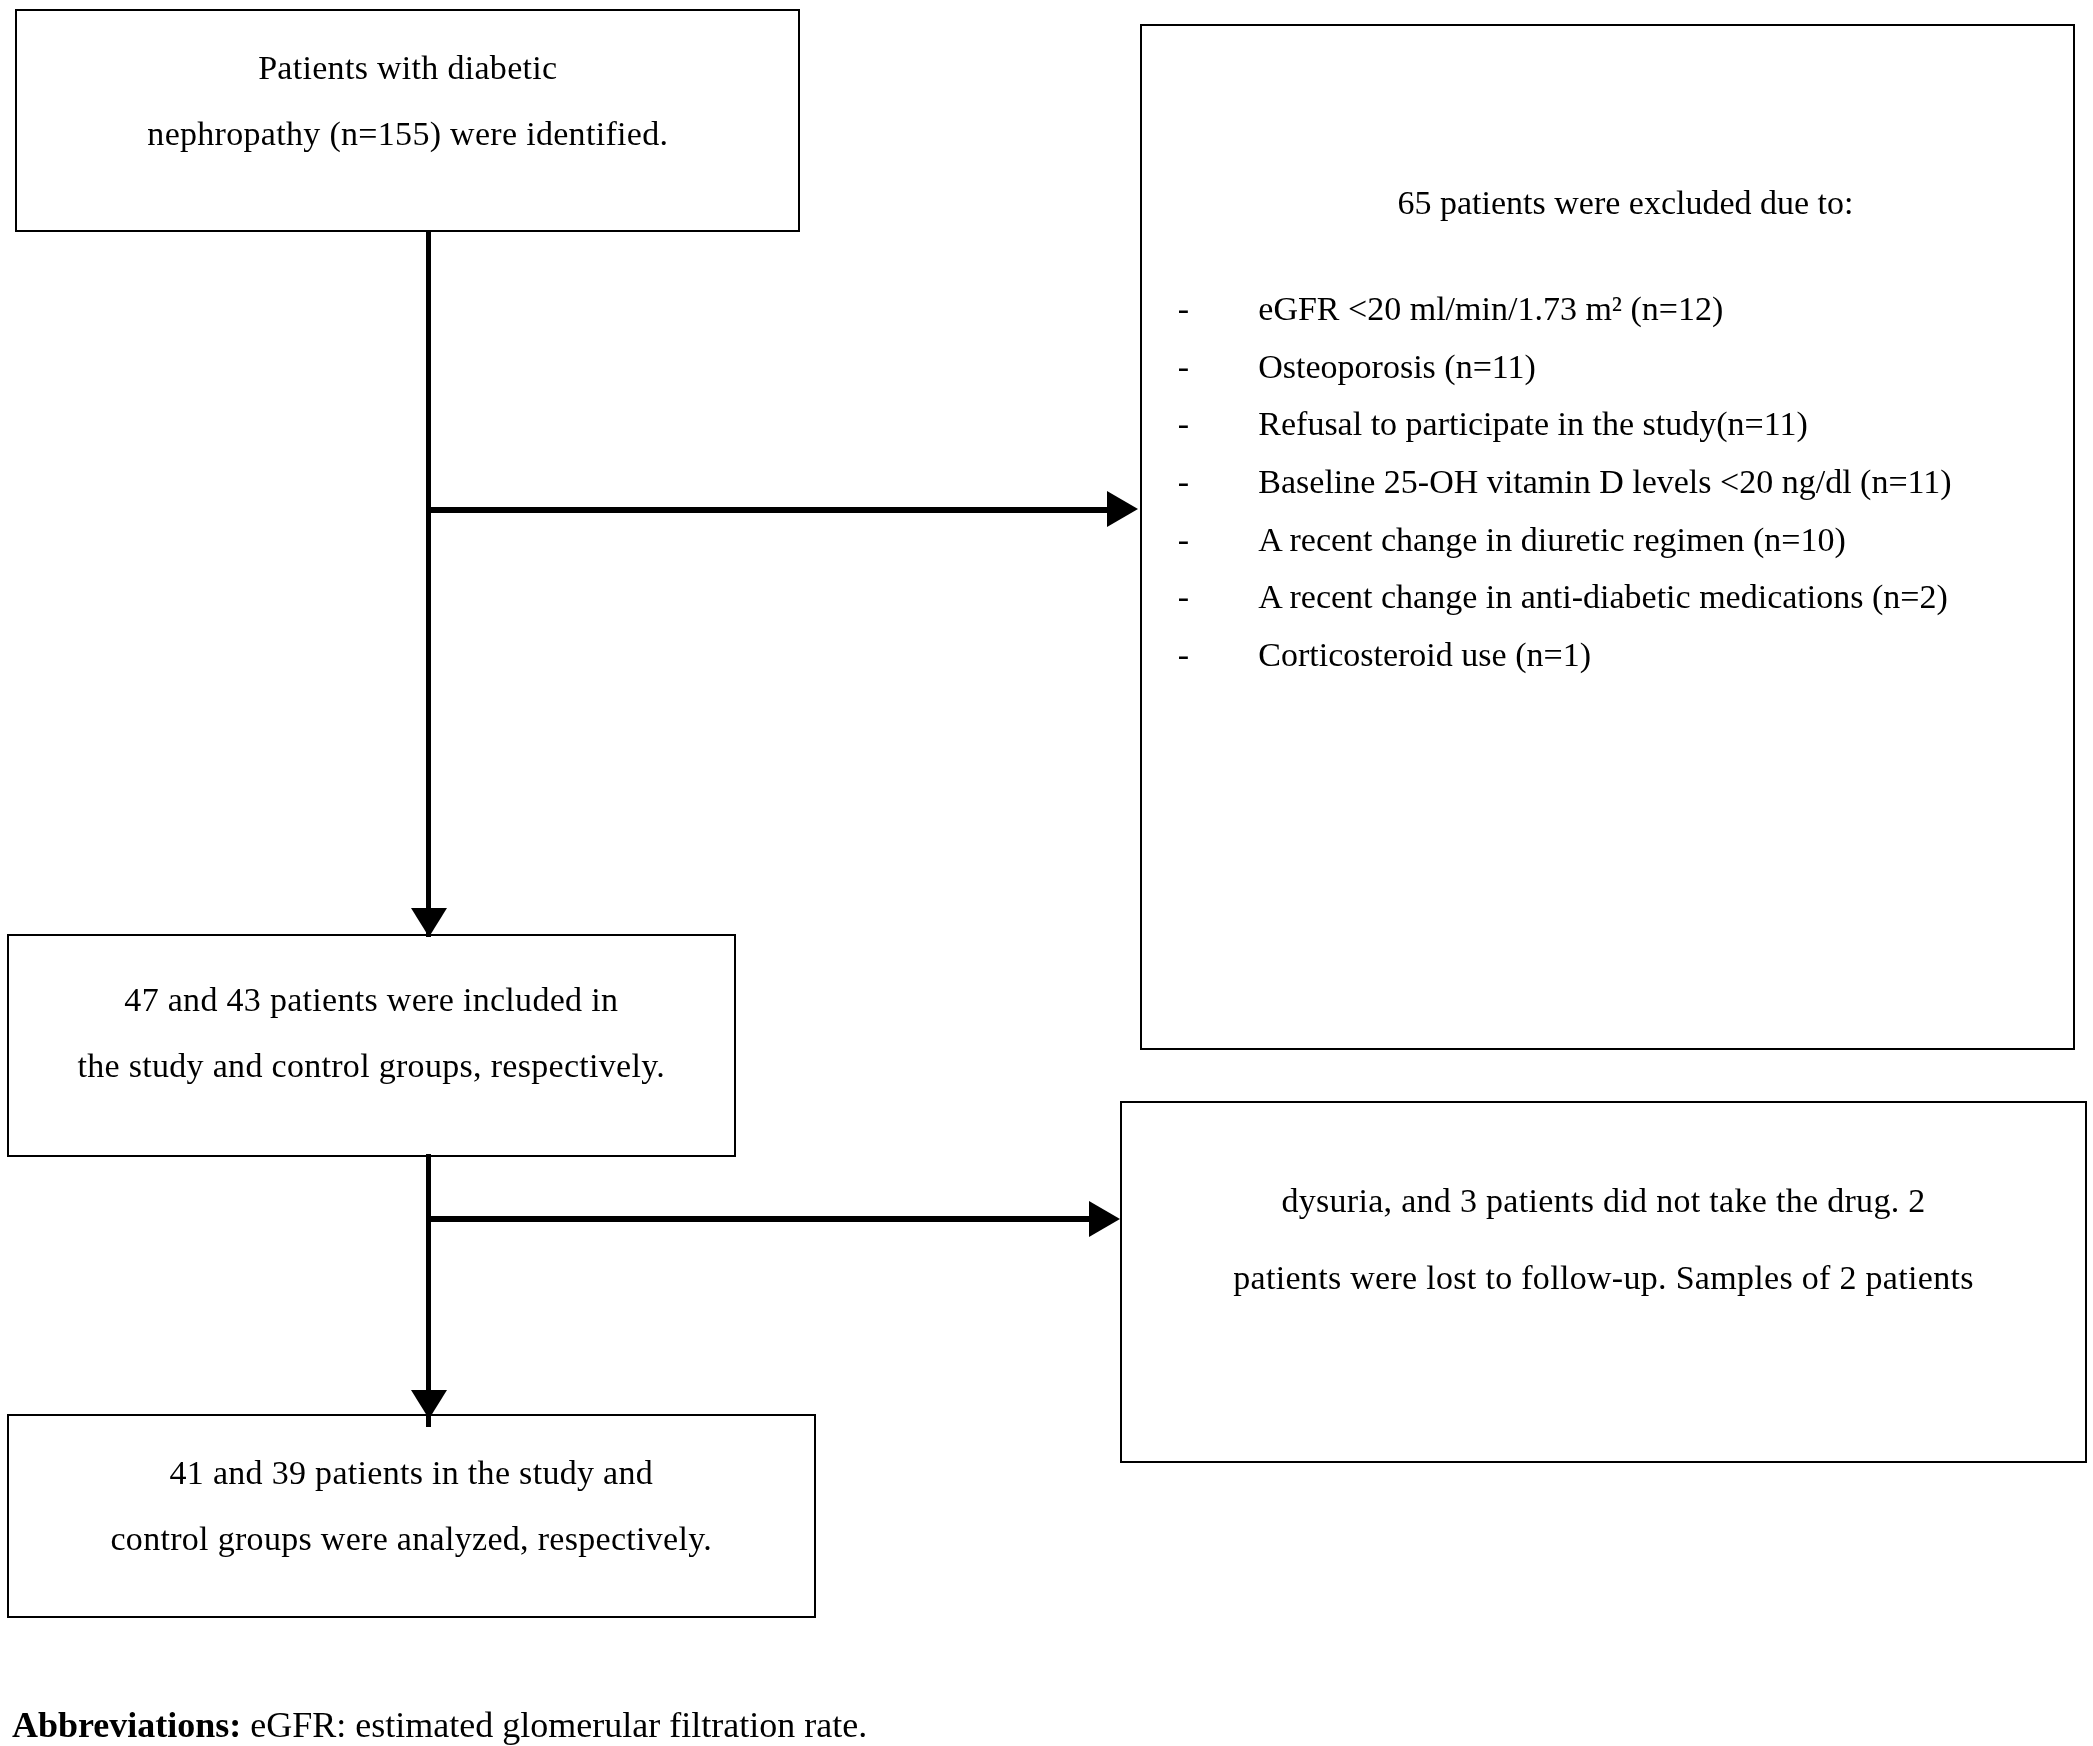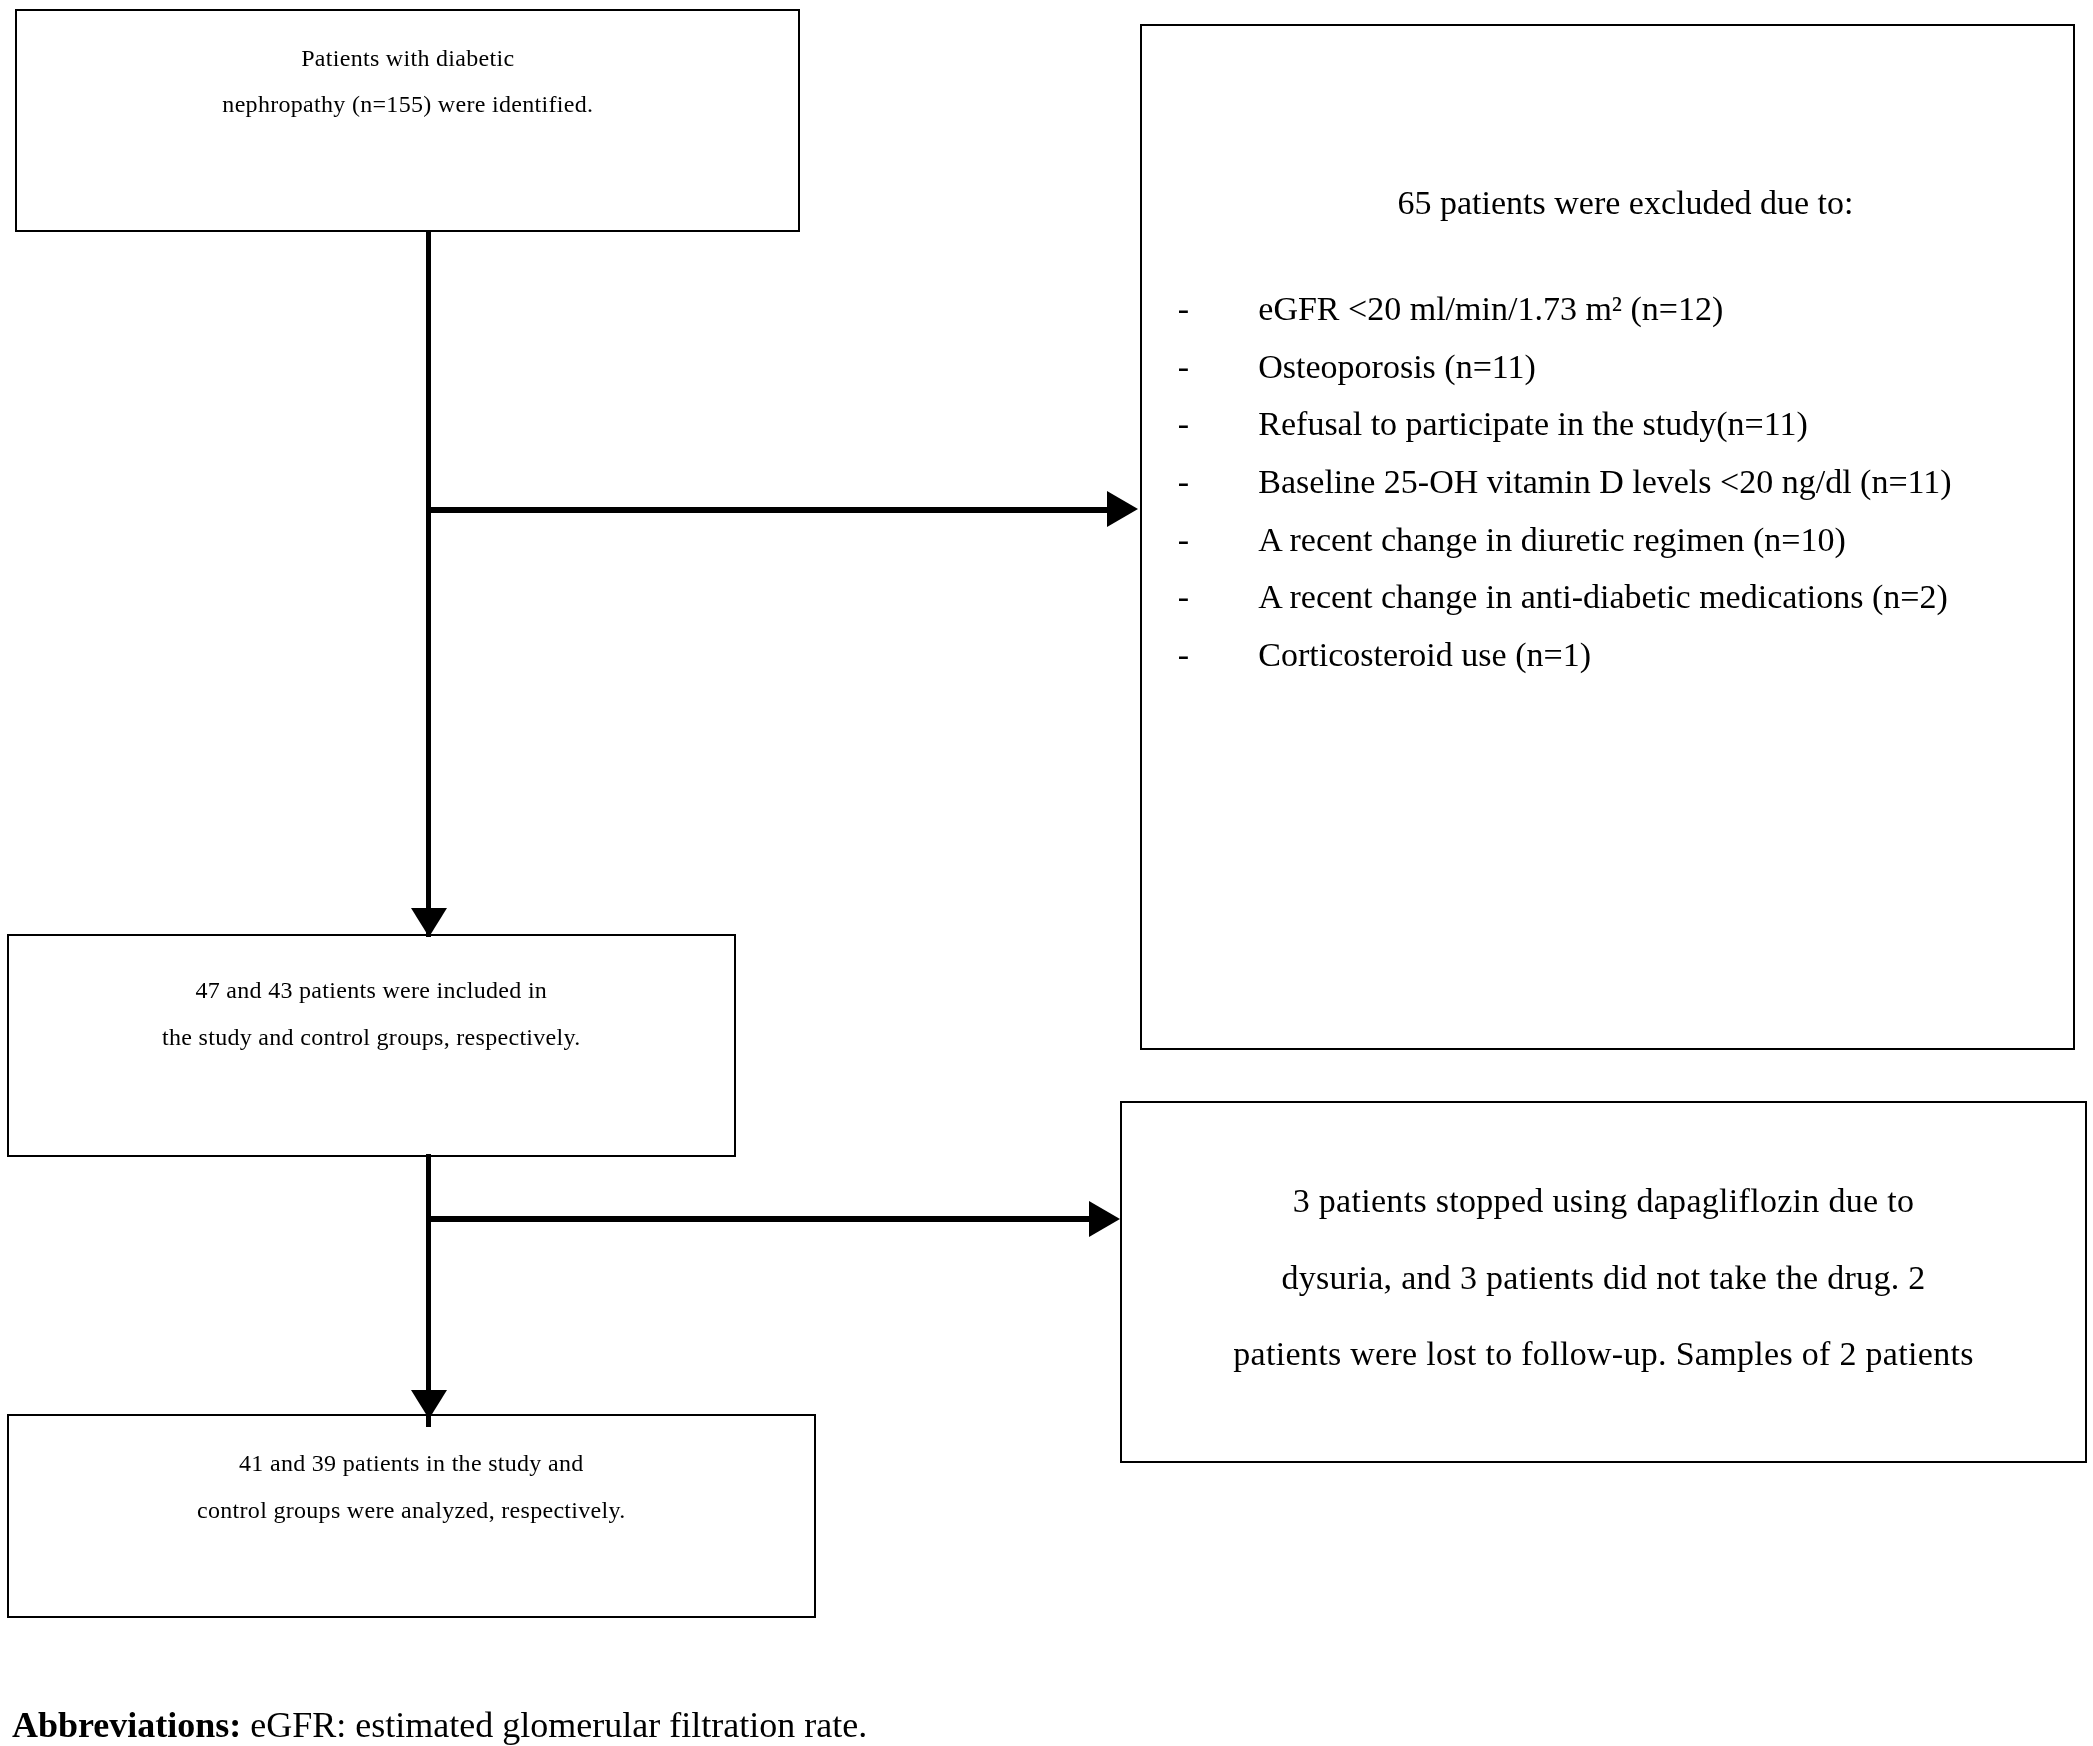--- a/index.html
+++ b/index.html
@@ -27,21 +27,21 @@
     position: absolute;
     border: 2.6px solid #000000;
     background: #ffffff;
     box-sizing: border-box;
   }
 
   .box-text {
     position: absolute;
     left: 0; right: 0;
     text-align: center;
-    font-size: 24px;
+    font-size: 34px;
     line-height: 1.95;
     letter-spacing: 0.3px;
     padding: 0 24px;
     box-sizing: border-box;
   }
 
   
   #box-identified {
     left: 15.3px; top: 8.5px;
     width: 785px; height: 223px;
@@ -211,21 +211,20 @@
 
   <div class="box" id="box-included">
     <div class="box-text">
       <div>47 and 43 patients were included in</div>
       <div>the study and control groups, respectively.</div>
     </div>
   </div>
 
   <div class="box" id="box-dropout">
     <div class="box-text">
-      <div>3 patients stopped using dapagliflozin due to</div>
       <div>dysuria, and 3 patients did not take the drug. 2</div>
       <div>patients were lost to follow-up. Samples of 2 patients</div>
     </div>
   </div>
 
   <div class="box" id="box-analyzed">
     <div class="box-text">
       <div>41 and 39 patients in the study and</div>
       <div>control groups were analyzed, respectively.</div>
     </div>

